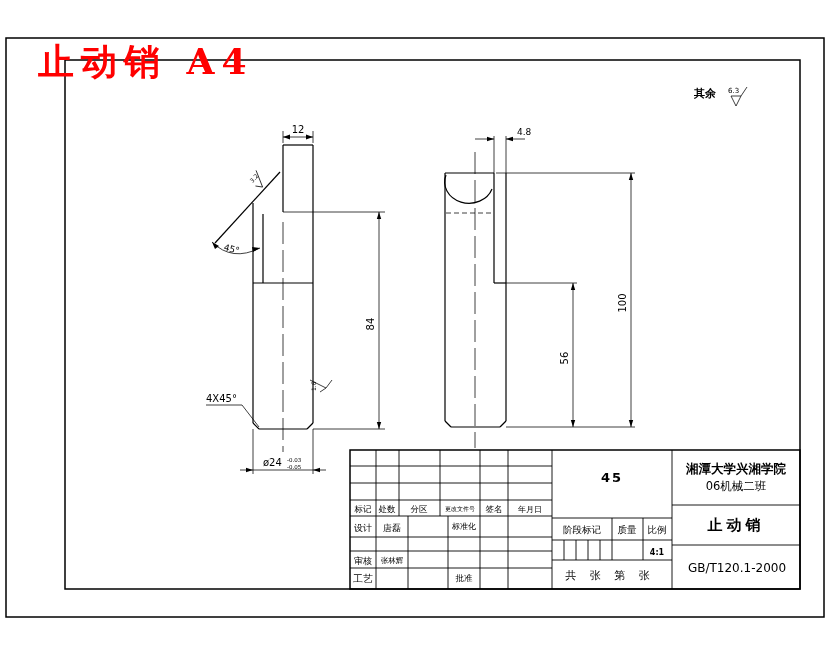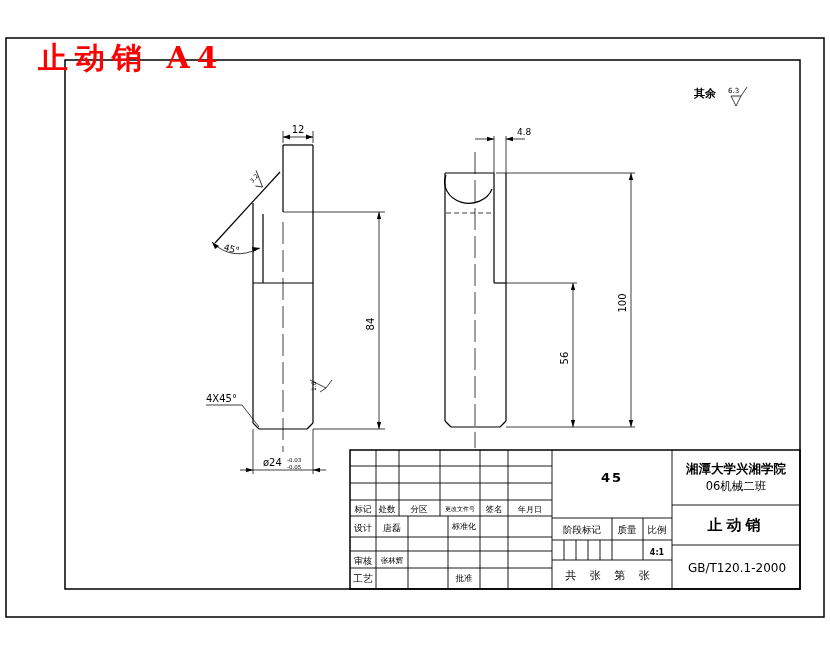--- a/index.html
+++ b/index.html
@@ -1,19 +1,19 @@
 <!DOCTYPE html>
 <html><head>
 <meta charset="utf-8">
 <style>
   html,body{margin:0;padding:0;background:#ffffff;}
   .stage{position:relative;width:830px;height:654px;background:#ffffff;overflow:hidden;
          font-family:"DejaVu Sans","Liberation Sans",sans-serif;}
   .stage svg{position:absolute;left:0;top:0;}
-  .red-title{position:absolute;left:38px;top:38px;color:#ff0000;font-size:30px;font-weight:bold;
+  .red-title{position:absolute;left:38px;top:38px;color:#ff0000;font-size:36px;font-weight:bold;
              letter-spacing:7px;font-family:"DejaVu Serif","Liberation Serif",serif;white-space:nowrap;}
   svg text{fill:#000000;font-family:"DejaVu Sans","Liberation Sans",sans-serif;}
   .ln{stroke:#000000;}
   .thick{stroke-width:1.2;fill:none;}
   .thin{stroke-width:0.75;fill:none;}
   .frame{stroke-width:1.5;fill:none;}
   .grid{stroke-width:0.9;fill:none;}
   .arrow{fill:#000000;stroke:none;}
 </style>
 </head>

